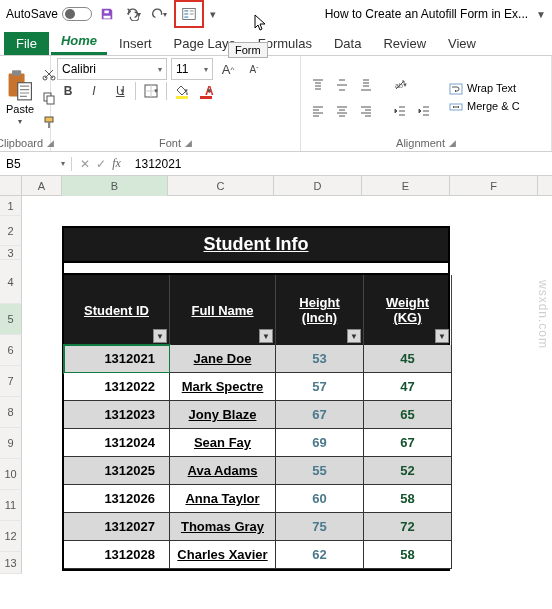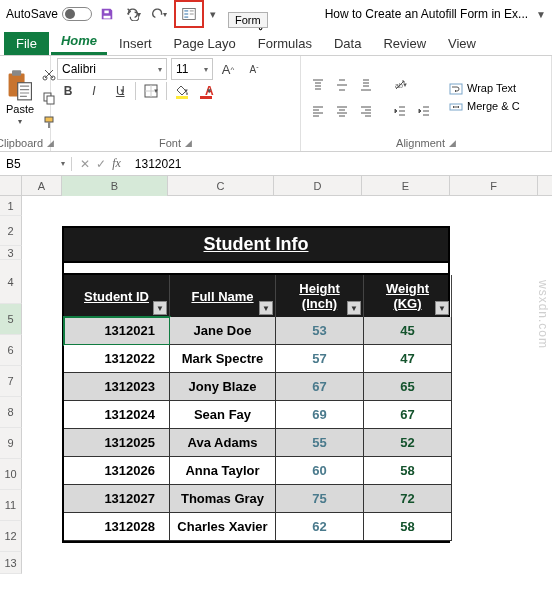--- a/index.html
+++ b/index.html
@@ -10,21 +10,21 @@
     .autosave-wrap { display: flex; align-items: center; gap: 4px; font-size: 12px; }
     .autosave-toggle { width: 30px; height: 14px; border: 1px solid #888; border-radius: 8px; position: relative; background: #fff; }
     .autosave-knob { width: 10px; height: 10px; border-radius: 50%; background: #666; position: absolute; top: 1px; left: 2px; }
     .qat-btn { width: 22px; height: 22px; display: flex; align-items: center; justify-content: center; color: #555; }
     .qat-btn svg { width: 14px; height: 14px; }
     .save-icon { color: #8e4ec6; }
     .form-hl { border: 2px solid #d93025; padding: 1px; display: flex; align-items: center; justify-content: center; }
     .form-hl .qat-btn { width: 24px; height: 22px; }
     .cursor-arrow { position: absolute; top: 14px; left: 254px; pointer-events: none; }
     .doc-title { margin-left: auto; font-size: 12px; white-space: nowrap; overflow: hidden; text-overflow: ellipsis; max-width: 210px; }
-    .form-tooltip { position: absolute; top: 12px; left: 228px; background: #f4f4f4; border: 1px solid #b0b0b0; padding: 1px 6px; font-size: 11px; }
+    .form-tooltip { position: absolute; top: 42px; left: 228px; background: #f4f4f4; border: 1px solid #b0b0b0; padding: 1px 6px; font-size: 11px; }
 
     
     .tabs-row { display: flex; align-items: flex-end; height: 28px; border-bottom: 1px solid #d0d0d0; padding-left: 4px; gap: 2px; }
     .file-tab { background: #107c41; color: #fff; padding: 4px 12px; font-size: 13px; }
     .tab { padding: 4px 10px; font-size: 13px; color: #333; }
     .tab.active { color: #107c41; border-bottom: 3px solid #107c41; font-weight: 600; font-style: italic; }
 
     
     .ribbon { display: flex; height: 96px; border-bottom: 1px solid #d0d0d0; background: #fff; }
     .group { border-right: 1px solid #e0e0e0; padding: 2px 6px 0 6px; display: flex; flex-direction: column; justify-content: space-between; }
@@ -71,29 +71,29 @@
     .row-headers { display: flex; flex-direction: column; }
     .rh { width: 22px; border-right: 1px solid #d0d0d0; border-bottom: 1px solid #e6e6e6; text-align: center; font-size: 11px; color: #555; background: #f3f2f1; display: flex; align-items: center; justify-content: center; }
     .rh.sel { background: #d6e9d8; }
     .cells { position: relative; }
 
     
     .student-table { position: absolute; top: 30px; left: 40px; width: 388px; border: 2px solid #000; }
     .st-title { background: #1a1a1a; color: #fff; text-align: center; font-weight: bold; font-size: 18px; text-decoration: underline; padding: 6px 0; border-bottom: 2px solid #000; }
     .st-spacer { height: 12px; background: #fff; border-bottom: 2px solid #000; }
     .st-head { display: grid; grid-template-columns: 106px 106px 88px 88px; background: #1a1a1a; color: #fff; font-weight: bold; font-size: 13px; }
-    .st-head > div { border-right: 1px solid #444; padding: 6px 4px; text-align: center; text-decoration: underline; display: flex; flex-direction: column; justify-content: center; align-items: center; position: relative; }
+    .st-head > div { border-right: 1px solid #444; padding: 20px 4px; text-align: center; text-decoration: underline; display: flex; flex-direction: column; justify-content: center; align-items: center; position: relative; }
     .st-head .dd { position: absolute; right: 2px; bottom: 2px; width: 14px; height: 14px; background: #d9d9d9; border: 1px solid #888; font-size: 8px; color: #333; display: flex; align-items: center; justify-content: center; text-decoration: none; }
     .st-row { display: grid; grid-template-columns: 106px 106px 88px 88px; }
     .st-row > div { border: 1px solid #333; border-top: none; border-left: none; padding: 6px 4px; text-align: center; font-size: 13px; font-weight: bold; }
     .st-row > div:first-child { border-left: none; }
     .st-row.odd > div { background: #d9d9d9; }
     .st-row.even > div { background: #fff; }
     .st-row .id { color: #000; text-align: right; padding-right: 14px; }
-    .st-row .name { color: #000; }
+    .st-row .name { color: #000; text-decoration: underline; }
     .st-row .h { color: #4a7a8c; }
     .st-row .w { color: #14532d; }
     .sel-cell { outline: 2px solid #107c41; outline-offset: -1px; }
 
     .watermark { position: absolute; right: 2px; top: 280px; writing-mode: vertical-rl; font-size: 12px; color: #cfcfcf; letter-spacing: 1px; }
 
     svg { display: block; }
   </style>
 </head>
 <body>

